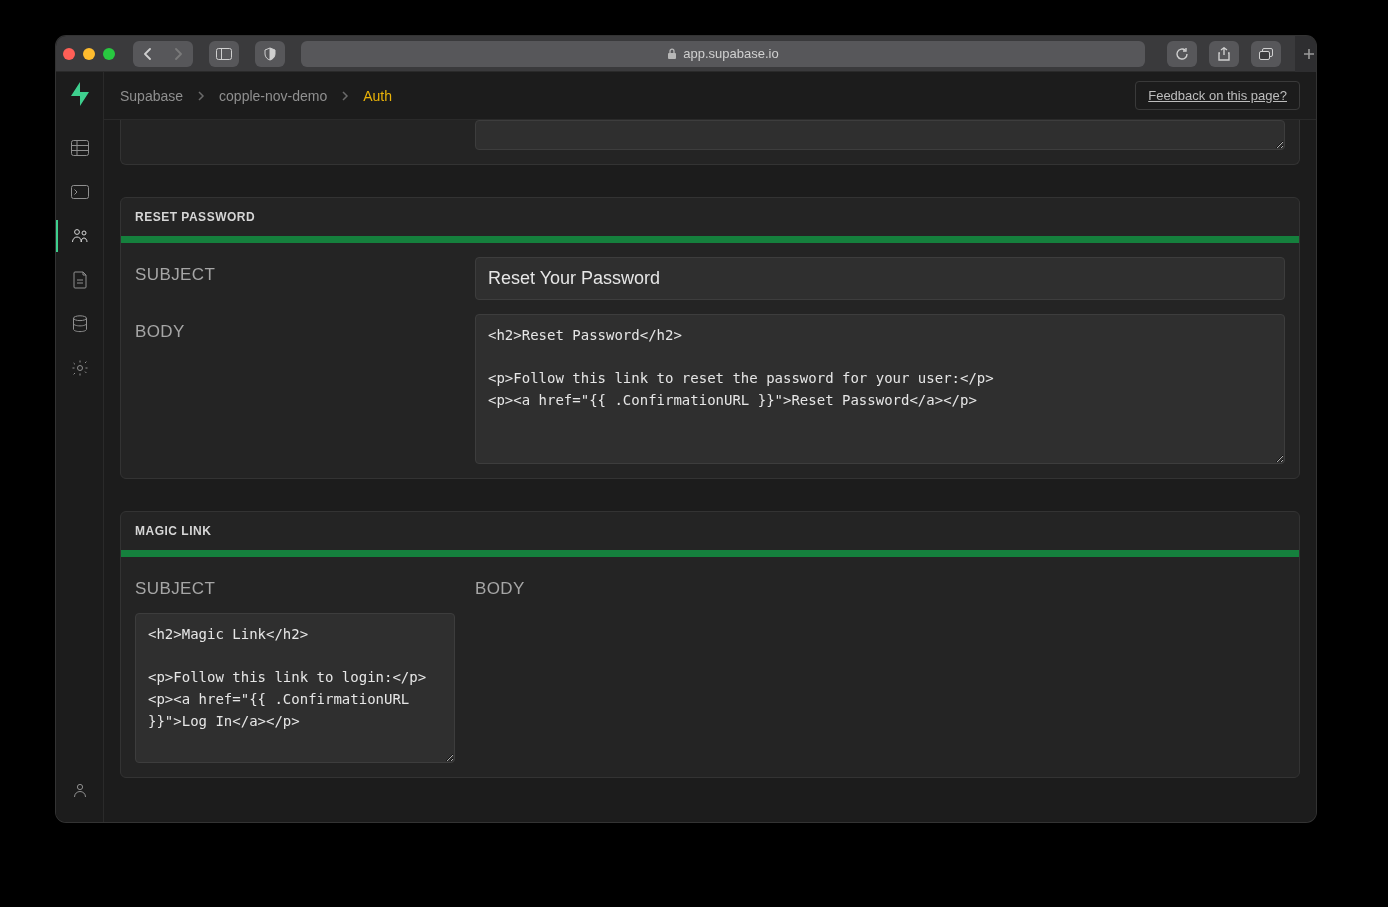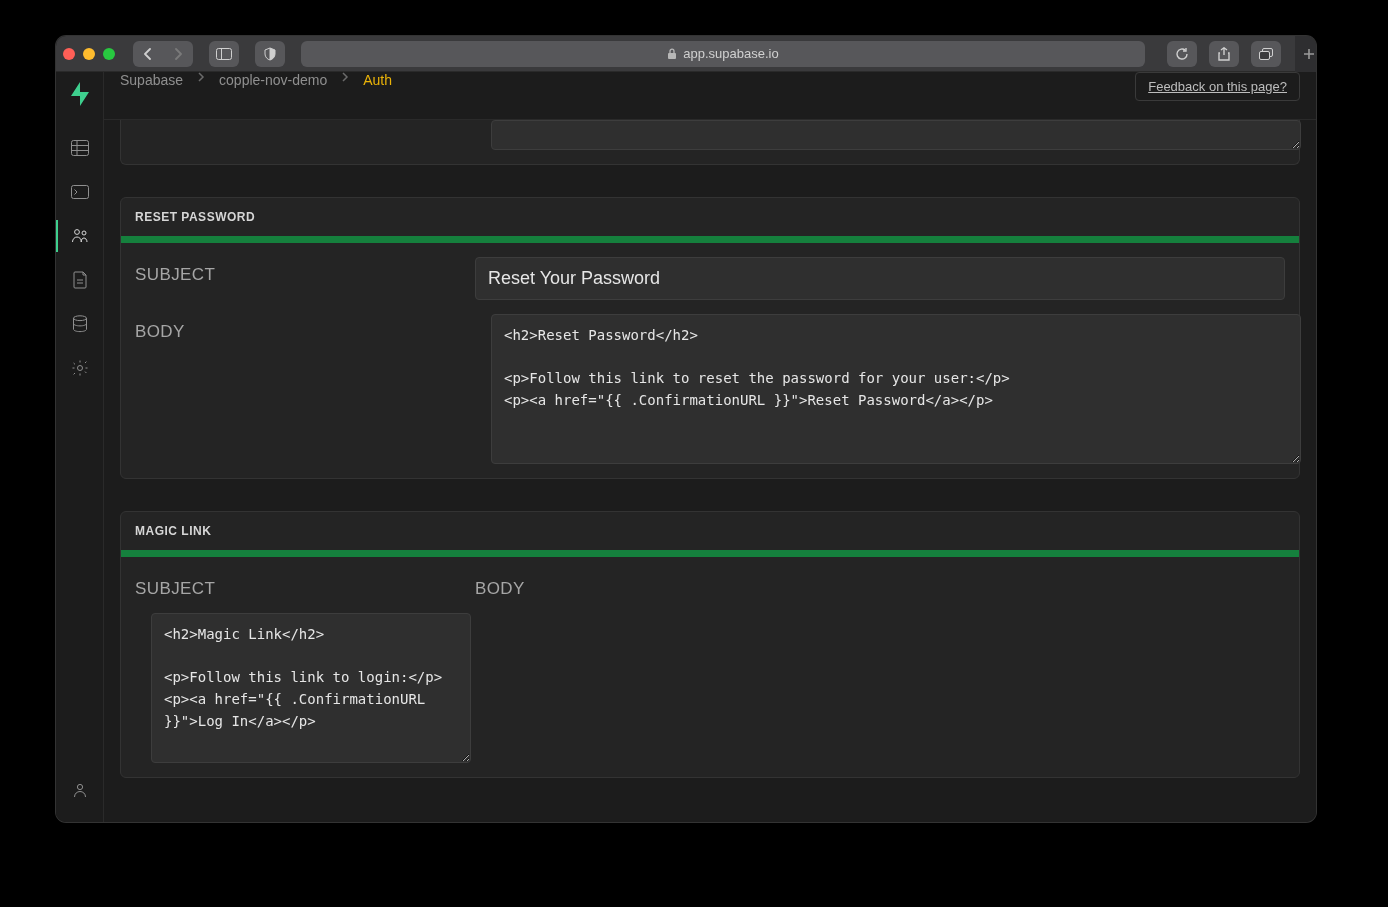--- a/index.html
+++ b/index.html
@@ -112,21 +112,21 @@
 
   .main {
     flex:1;
     display: flex;
     flex-direction: column;
     overflow: hidden;
   }
   .topbar {
     height: 48px;
     display:flex;
-    align-items:flex-start;
+    align-items:center;
     padding: 0 16px;
     border-bottom: 1px solid #2a2a2a;
     gap: 14px;
   }
   .crumb { color: #8f8f8f; font-size: 14px; }
   .crumb.current { color: #eab308; }
   .chev { color: #6a6a6a; }
   .feedback-btn {
     margin-left: auto;
     border: 1px solid #3a3a3a;
@@ -203,21 +203,20 @@
     border: 1px solid #3d3d3d;
     color: #e6e6e6;
     font-size: 14px;
     padding: 10px 12px;
     border-radius: 4px;
     font-family: ui-monospace, "SF Mono", Menlo, Consolas, monospace;
     line-height: 1.55;
     resize: vertical;
     outline: none;
     min-height: 28px;
-    margin-left: 16px;
   }
   .textarea-small { height: 30px; padding: 2px 10px; }
   .textarea-body { height: 150px; }
 
   svg { display:block; }
 </style>
 </head>
 <body>
 
 <div class="browser-window">

